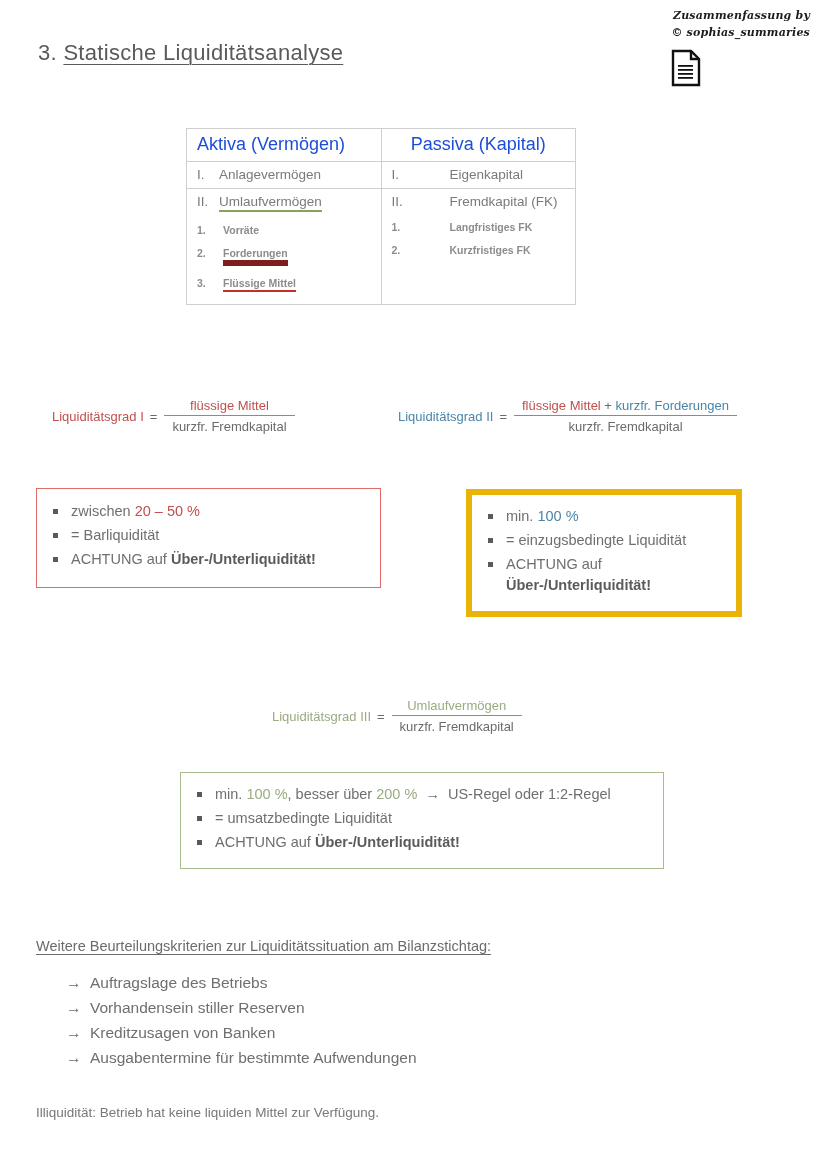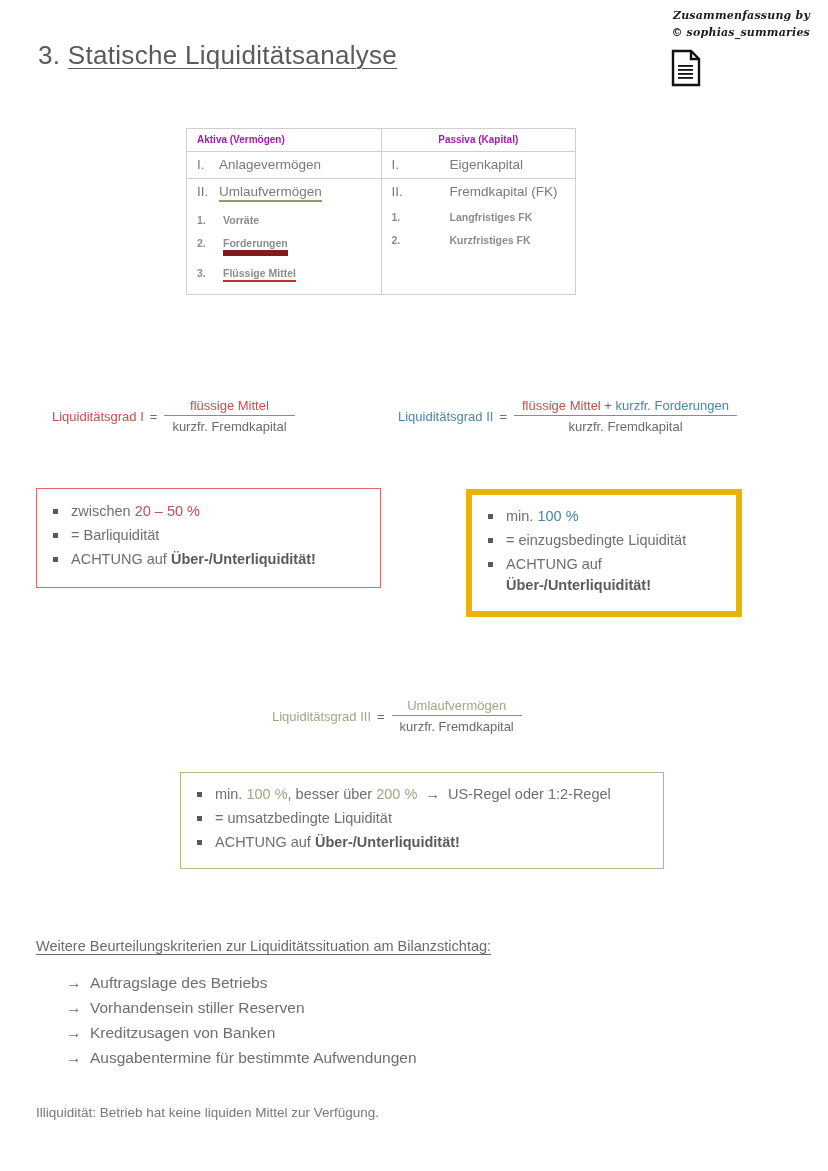--- a/index.html
+++ b/index.html
@@ -38,21 +38,21 @@
   }
   .wm-line { display: block; white-space: nowrap; }
 
   .doc-icon { width: 30px; height: 38px; flex: 0 0 auto; }
 
   
   .page-title {
     position: absolute;
     left: 38px;
     top: 40px;
-    font-size: 26px;
+    font-size: 22px;
     color: #5a5a5a;
     letter-spacing: .3px;
     white-space: nowrap;
   }
   .page-title .num { text-decoration: none; }
   .page-title .underlined {
     text-decoration: underline;
     text-underline-offset: 4px;
     text-decoration-thickness: 1px;
   }
@@ -66,21 +66,21 @@
     border: 1px solid #cfcfcf;
     border-collapse: collapse;
     background: #fff;
   }
   .balance-table td {
     border: 1px solid #cfcfcf;
     padding: 0;
     vertical-align: top;
     width: 50%;
   }
-  .hdr-cell { font-size: 10px; color: #a21caf; font-weight: bold; }
+  .hdr-cell { font-size: 18px; color: #1d4ed8; font-weight: normal; }
   .hdr-left  { text-align: left;  padding: 5px 10px 6px 10px; }
   .hdr-right { text-align: center; padding: 5px 10px 6px 10px; }
 
   .lvl1 {
     display: flex;
     font-size: 13.5px;
     color: #7a7a7a;
     padding: 5px 10px 6px 10px;
     align-items: baseline;
   }

